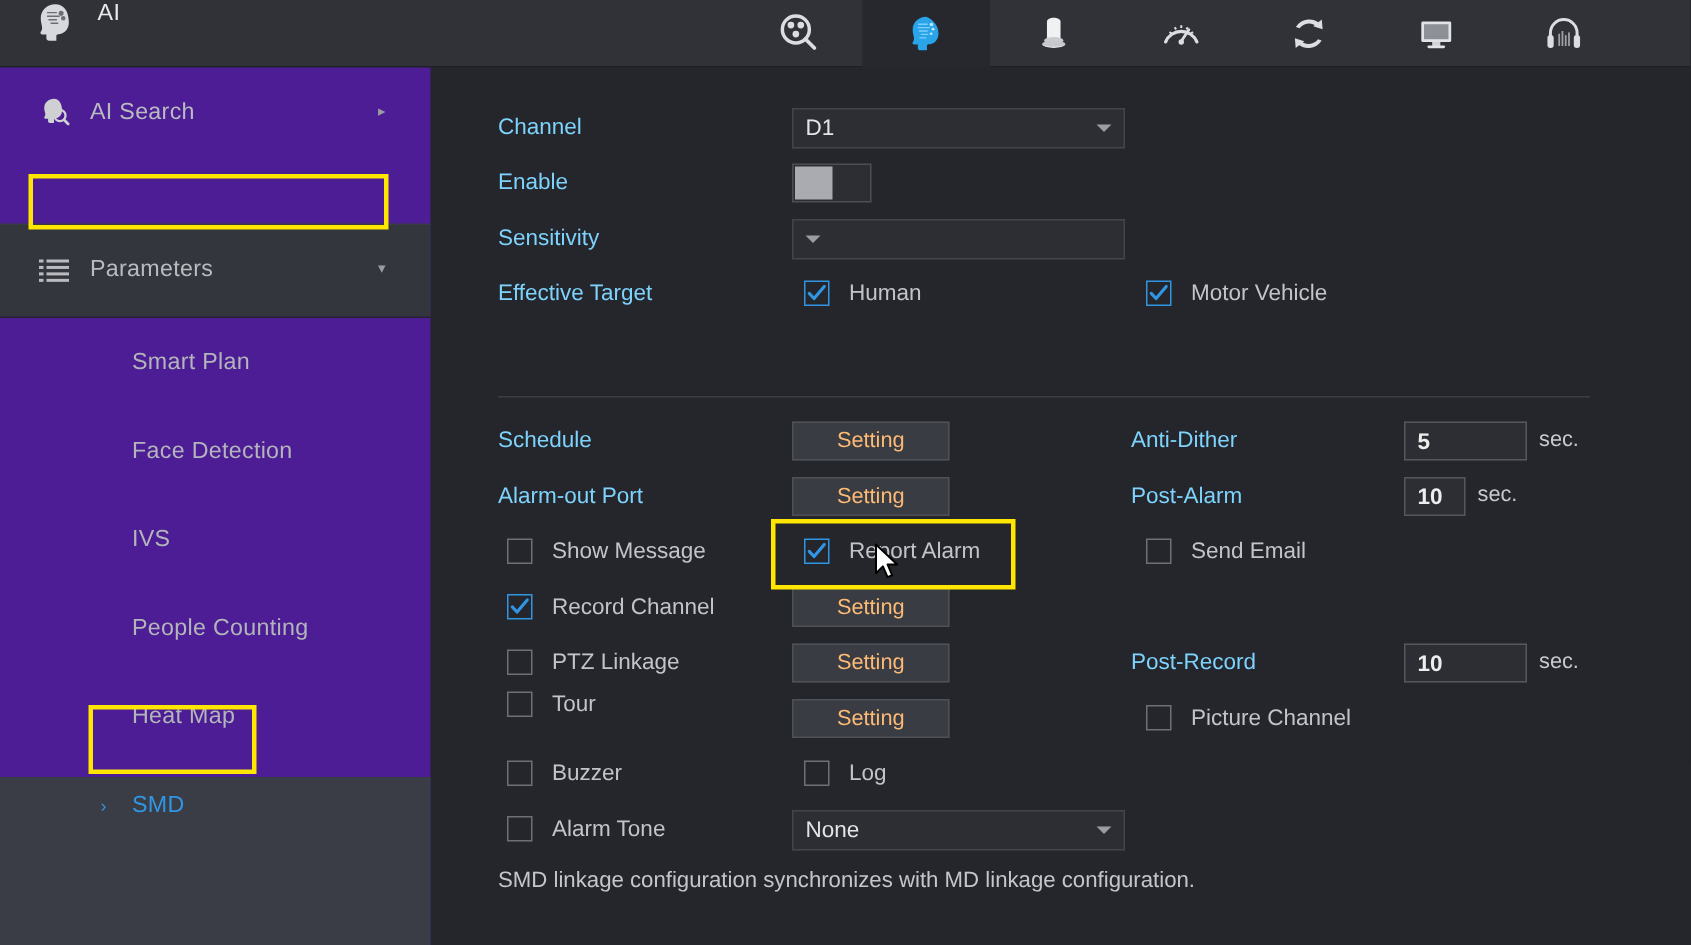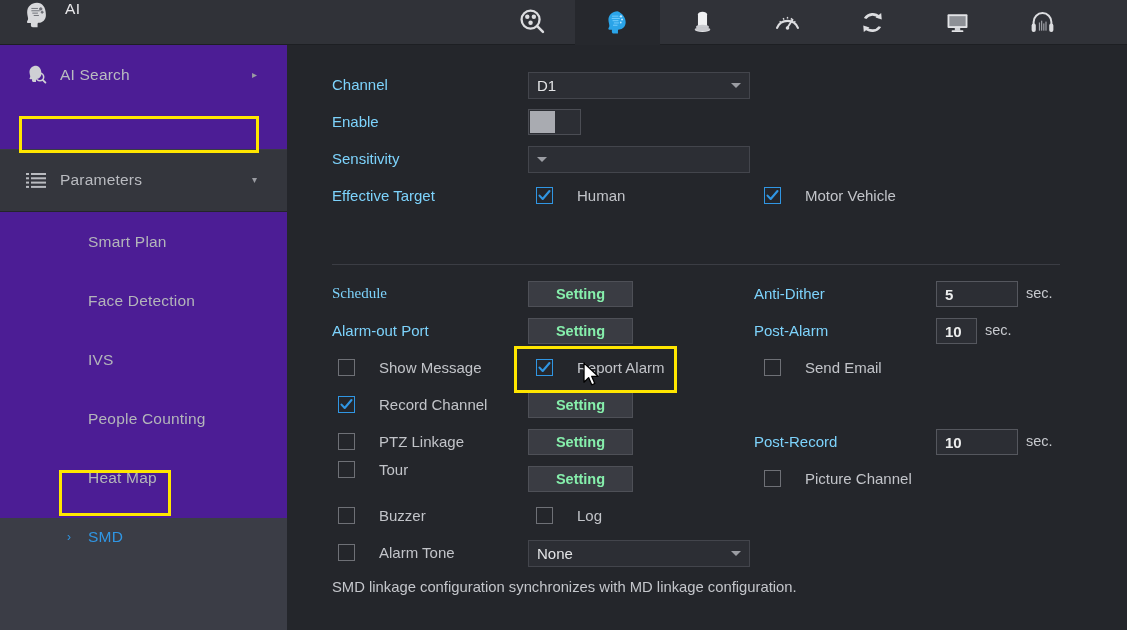--- a/index.html
+++ b/index.html
@@ -138,41 +138,41 @@
     cursor: pointer;
   }
   .toggle .knob {
     position: absolute; left: 1px; top: 1px;
     width: 25px; height: 22px;
     background: #a9abb1;
   }
 
   .cb {
     position: absolute;
-    display: flex; align-items: center; gap: 24px;
+    display: flex; align-items: center; gap: 13px;
     cursor: pointer;
   }
   .cbbox {
     width: 17px; height: 17px;
     border: 1px solid #6e7076;
     background: transparent;
     position: relative; flex: none;
   }
   .cb.on .cbbox { border-color: #3096e3; }
   .cb.on .cbbox svg { display: block; }
   .cbbox svg { display: none; position: absolute; left: 1px; top: 1px; }
   .cbtxt { color: #c2c4c9; font-size: 15px; white-space: nowrap; }
 
   .btn {
     position: absolute;
     width: 105px; height: 26px;
     background: #3a3c43;
     border: 1px solid #4e5057;
-    color: #86efac; font-size: 14.5px;
-    font-weight: bold;
+    color: #fdba74; font-size: 14.5px;
+    font-weight: normal;
     display: flex; align-items: center; justify-content: center;
     cursor: pointer;
   }
 
   .numfield {
     position: absolute;
     height: 26px;
     background: #2c2e34;
     border: 1px solid #55575e;
     display: flex; align-items: center;
@@ -406,21 +406,21 @@
       <span class="cbbox">
         <svg width="13" height="13" viewBox="0 0 13 13">
             <path d="M1.5 6.6l3.2 3.4L11.5 2" fill="none" stroke="#3096e3" stroke-width="2.1" stroke-linecap="round" stroke-linejoin="round"></path>
           </svg>
       </span>
       <span class="cbtxt">Motor Vehicle</span>
     </div>
 
     <div class="hdivider"></div>
 
-    <div class="lbl" style="left:44px; top:240px;font-family:Liberation Serif, serif;">Schedule</div>
+    <div class="lbl" style="left:44px; top:240px;">Schedule</div>
     <div class="btn" style="left:240px; top:236px;">Setting</div>
 
     <div class="lbl" style="left:466px; top:240px;">Anti-Dither</div>
     <div class="numfield" style="left:648px; top:236px; width:82px;">
       <span class="nv">5</span>
     </div>
     <div class="unit" style="left:738px; top:240px;">sec.</div>
 
     <div class="lbl" style="left:44px; top:277px;">Alarm-out Port</div>
     <div class="btn" style="left:240px; top:273px;">Setting</div>

